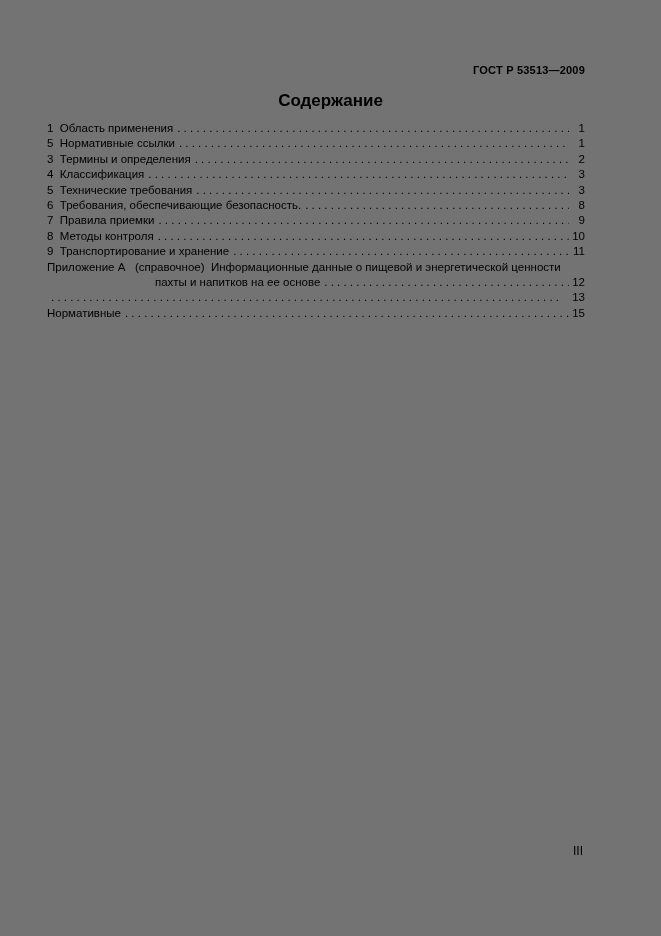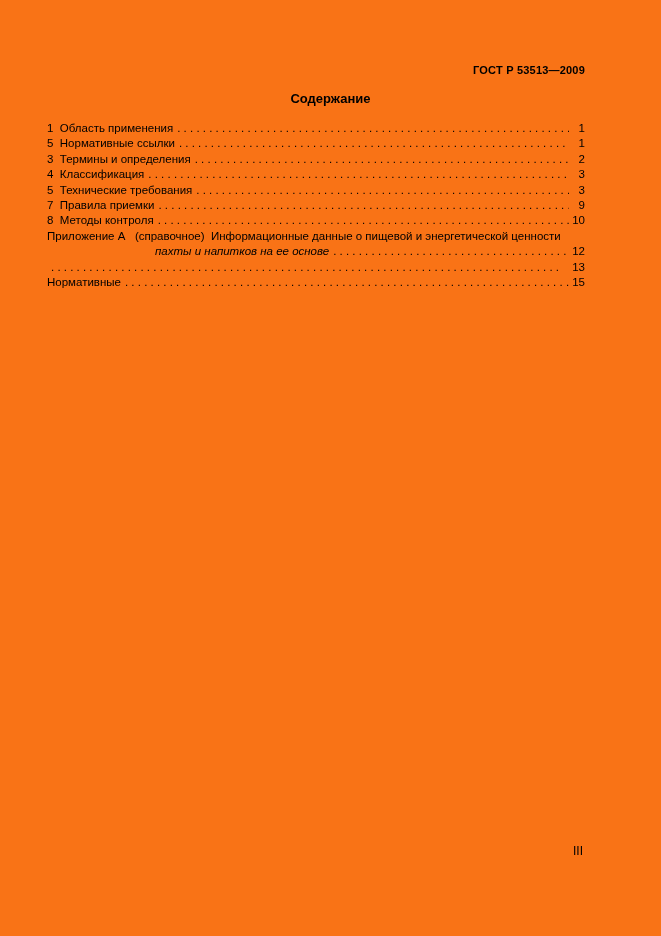--- a/index.html
+++ b/index.html
@@ -9,59 +9,58 @@
     height: 936px;
     background: #ffffff;
     font-family: "Liberation Sans", sans-serif;
     color: #000000;
     position: relative;
     overflow: hidden;
   }
   .page {
     position: absolute;
     inset: 0;
-    background: #f97316;
+    background: #737373;
   }
   .doc-header {
     position: absolute;
     top: 64px;
     left: 47px;
     right: 76px;
     text-align: right;
     font-weight: bold;
     font-size: 11px;
     letter-spacing: 0.2px;
   }
   .doc-title {
     position: absolute;
     top: 91px;
     left: 0;
     width: 100%;
     text-align: center;
     font-weight: bold;
-    font-size: 13px;
+    font-size: 17px;
   }
   .toc {
     position: absolute;
     top: 121px;
     left: 47px;
     right: 76px;
     font-size: 11.5px;
     line-height: 15.4px;
   }
   .toc-row {
     display: flex;
     align-items: center;
   }
   .toc-label {
     white-space: pre;
   }
   .toc-row.cont .toc-label {
     padding-left: 108px;
-    font-style: italic;
   }
   .leader {
     flex: 1 1 auto;
     overflow: hidden;
     white-space: nowrap;
     margin: 0 2px 0 4px;
   }
   .leader::after {
     content: " .  .  .  .  .  .  .  .  .  .  .  .  .  .  .  .  .  .  .  .  .  .  .  .  .  .  .  .  .  .  .  .  .  .  .  .  .  .  .  .  .  .  .  .  .  .  .  .  .  .  .  .  .  .  .  .  .  .  .  .  .  .  .  .  .  .  .  .  .  .  .  .  .  .  .  .  .  .  .  .";
   }
@@ -106,28 +105,38 @@
         <span class="toc-label">4  Классификация</span>
         <span class="leader"></span>
         <span class="toc-page">3</span>
       </div>
       <div class="toc-row">
         <span class="toc-label">5  Технические требования</span>
         <span class="leader"></span>
         <span class="toc-page">3</span>
       </div>
       <div class="toc-row">
+        <span class="toc-label">6  Требования, обеспечивающие безопасность.</span>
+        <span class="leader"></span>
+        <span class="toc-page">8</span>
+      </div>
+      <div class="toc-row">
         <span class="toc-label">7  Правила приемки</span>
         <span class="leader"></span>
         <span class="toc-page">9</span>
       </div>
       <div class="toc-row">
         <span class="toc-label">8  Методы контроля</span>
         <span class="leader"></span>
         <span class="toc-page">10</span>
+      </div>
+      <div class="toc-row">
+        <span class="toc-label">9  Транспортирование и хранение</span>
+        <span class="leader"></span>
+        <span class="toc-page">11</span>
       </div>
       <div class="toc-row">
         <span class="toc-label">Приложение А   (справочное)  Информационные данные о пищевой и энергетической ценности</span>
       </div>
       <div class="toc-row cont">
         <span class="toc-label">пахты и напитков на ее основе</span>
         <span class="leader"></span>
         <span class="toc-page">12</span>
       </div>
       <div class="toc-row">

